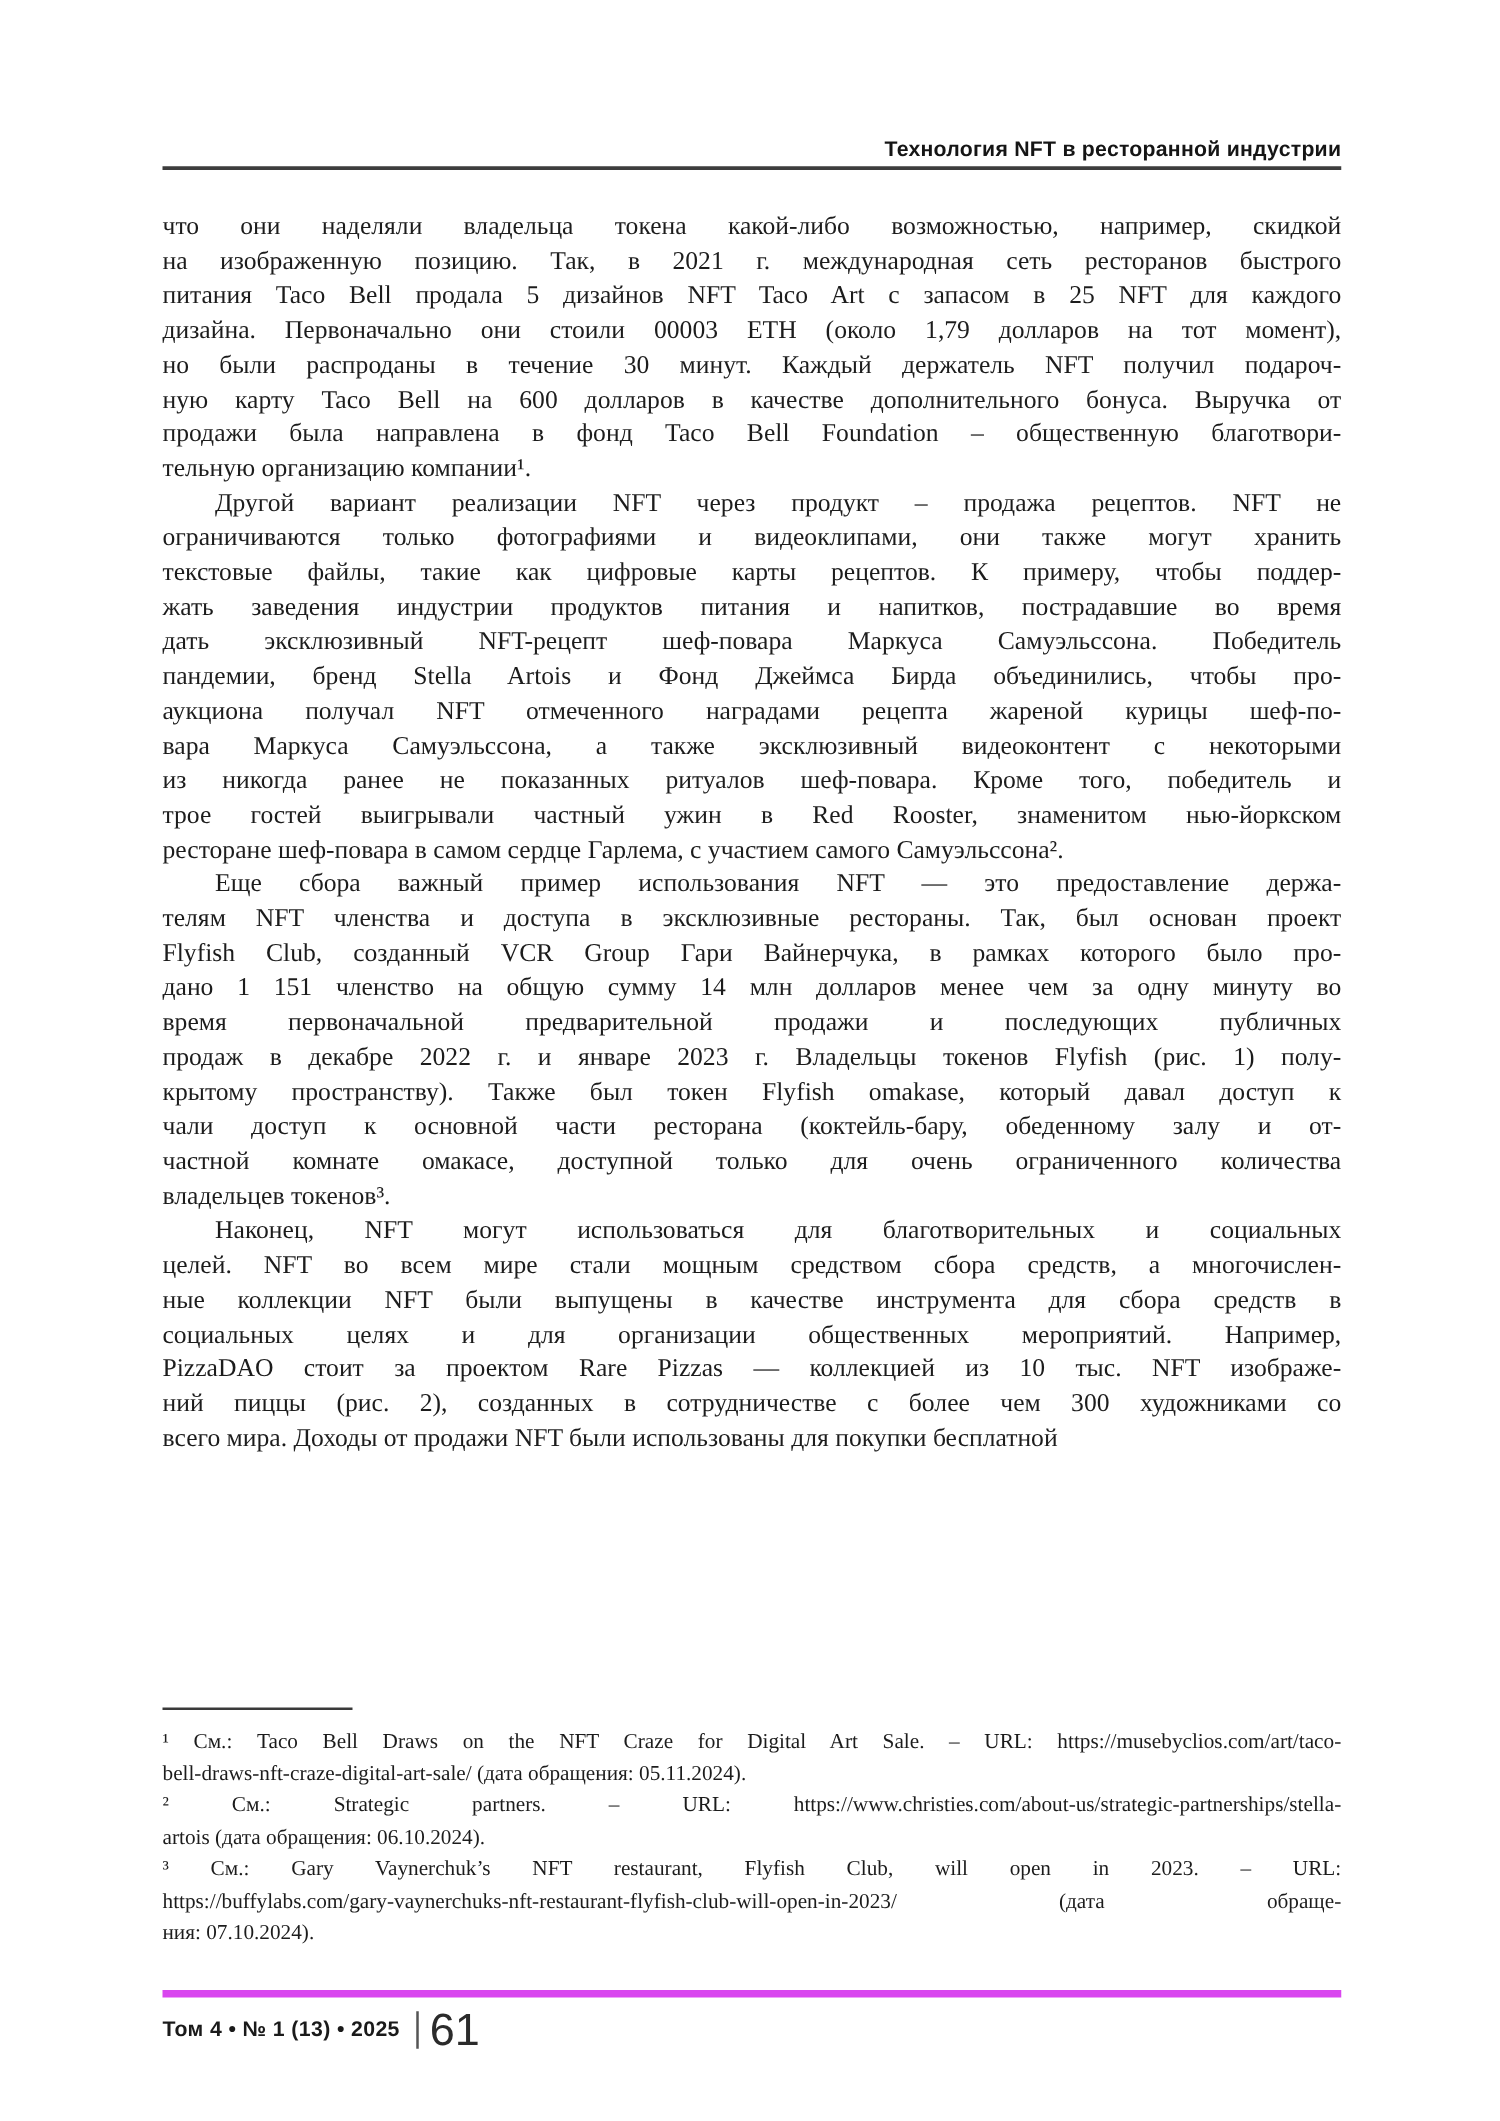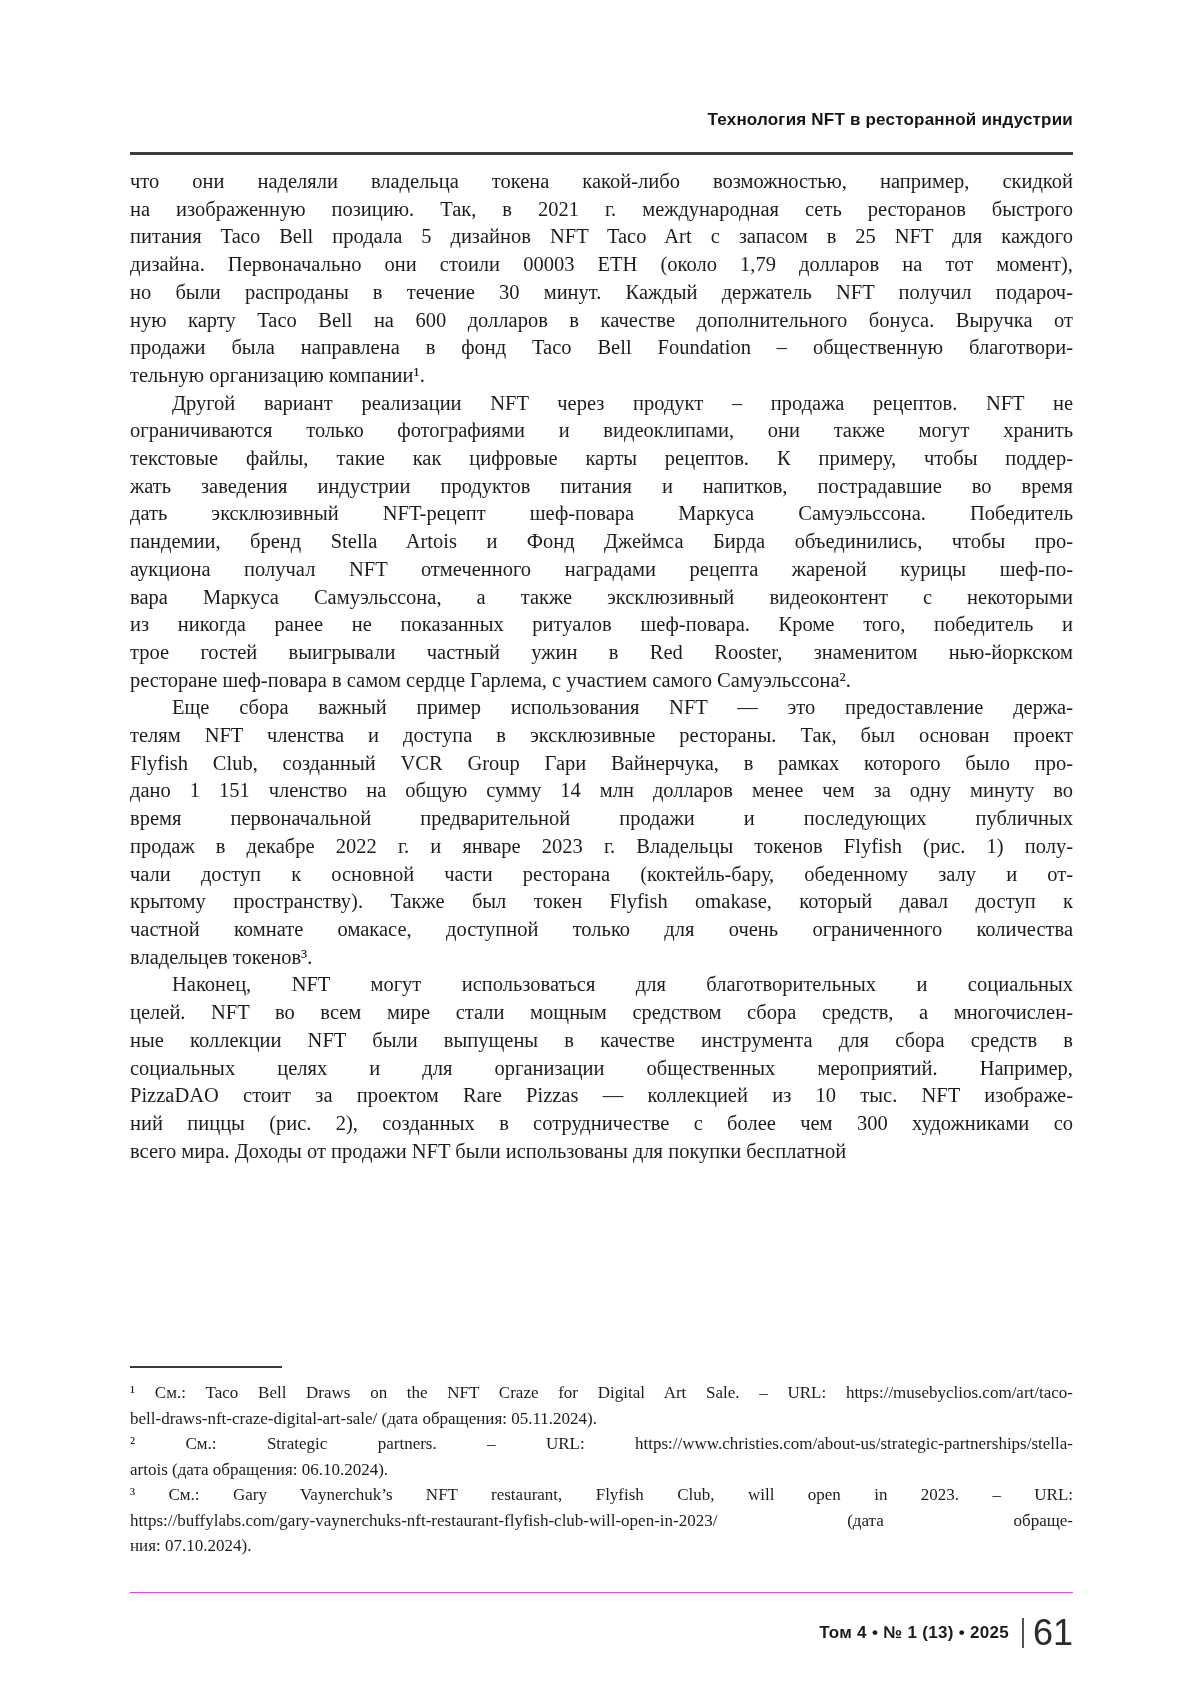--- a/index.html
+++ b/index.html
@@ -11,21 +11,21 @@
     color: #1c1c1c;
     overflow: hidden;
   }
   
   .header {
     position: absolute;
     left: 130px;
     top: 110px;
     width: 943px;
     text-align: right;
-    padding-bottom: 22px;
+    padding-bottom: 3px;
     border-bottom: 3px solid #3d3d3d;
     font-family: "Liberation Sans", "DejaVu Sans", sans-serif;
     font-weight: 700;
     font-size: 17px;
     letter-spacing: 0.2px;
     color: #151515;
   }
   
   .body {
     position: absolute;
@@ -57,24 +57,23 @@
     font-size: 17px;
     line-height: 25.5px;
     color: #1c1c1c;
   }
   
   .footer {
     position: absolute;
     left: 130px;
     top: 1592px;
     width: 943px;
-    border-top: 1px solid #d946ef;
-    padding-top: 19px;
+    border-top: 6px solid #d946ef;
+    padding-top: 5px;
     display: flex;
-    justify-content: flex-end;
     align-items: center;
   }
   .footer .cite {
     font-family: "Liberation Sans", "DejaVu Sans", sans-serif;
     font-weight: 700;
     font-size: 17px;
     color: #1a1a1a;
     letter-spacing: 0.3px;
   }
   .footer .vbar {
@@ -124,22 +123,22 @@
         <div class="line">трое гостей выигрывали частный ужин в Red Rooster, знаменитом нью-йоркском</div>
         <div class="line last">ресторане шеф-повара в самом сердце Гарлема, с участием самого Самуэльссона².</div>
       </div>
       <div class="paragraph indented">
         <div class="line">Еще сбора важный пример использования NFT — это предоставление держа-</div>
         <div class="line">телям NFT членства и доступа в эксклюзивные рестораны. Так, был основан проект</div>
         <div class="line">Flyfish Club, созданный VCR Group Гари Вайнерчука, в рамках которого было про-</div>
         <div class="line">дано 1 151 членство на общую сумму 14 млн долларов менее чем за одну минуту во</div>
         <div class="line">время первоначальной предварительной продажи и последующих публичных</div>
         <div class="line">продаж в декабре 2022 г. и январе 2023 г. Владельцы токенов Flyfish (рис. 1) полу-</div>
+        <div class="line">крытому пространству). Также был токен Flyfish omakase, который давал доступ к</div>
         <div class="line">чали доступ к основной части ресторана (коктейль-бару, обеденному залу и от-</div>
-        <div class="line">крытому пространству). Также был токен Flyfish omakase, который давал доступ к</div>
         <div class="line">частной комнате омакасе, доступной только для очень ограниченного количества</div>
         <div class="line last">владельцев токенов³.</div>
       </div>
       <div class="paragraph indented">
         <div class="line">Наконец, NFT могут использоваться для благотворительных и социальных</div>
         <div class="line">целей. NFT во всем мире стали мощным средством сбора средств, а многочислен-</div>
         <div class="line">ные коллекции NFT были выпущены в качестве инструмента для сбора средств в</div>
         <div class="line">социальных целях и для организации общественных мероприятий. Например,</div>
         <div class="line">PizzaDAO стоит за проектом Rare Pizzas — коллекцией из 10 тыс. NFT изображе-</div>
         <div class="line">ний пиццы (рис. 2), созданных в сотрудничестве с более чем 300 художниками со</div>

